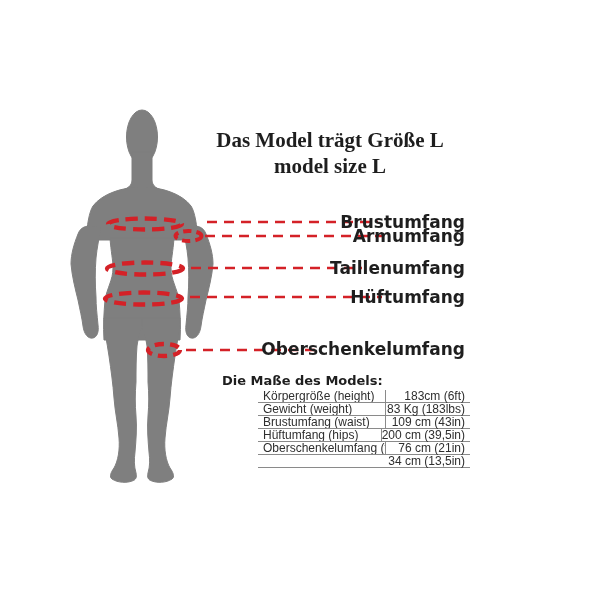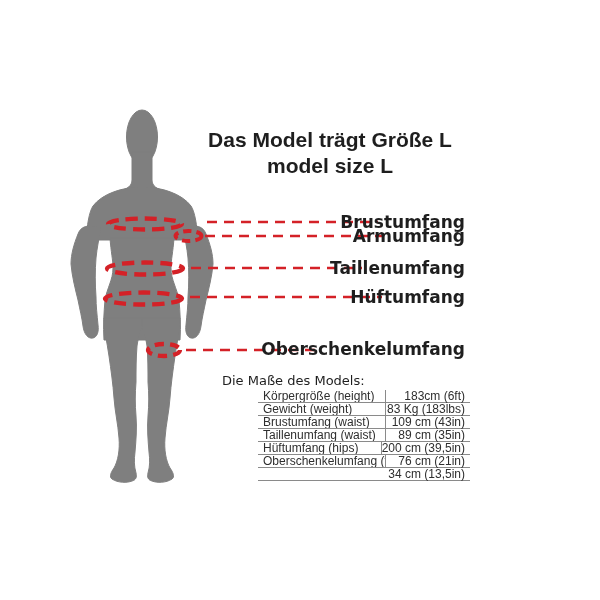--- a/index.html
+++ b/index.html
@@ -26,21 +26,21 @@
   .sil { fill: var(--silhouette); stroke: var(--silhouette); stroke-width: 1; stroke-linejoin: round; }
   .ring { fill: none; stroke: var(--accent); }
   .leader { stroke: var(--accent); stroke-width: 2.7; fill: none; }
 
   .title {
     position: absolute;
     top: 127px;
     left: 170px;
     width: 320px;
     text-align: center;
-    font-family: Liberation Sans, sans-serif;
+    font-family: Liberation Serif, serif;
     font-weight: 700;
     font-size: 21px;
     line-height: 26px;
     color: var(--text);
     white-space: nowrap;
   }
 
   .measure-label {
     position: absolute;
     right: 135px;
@@ -56,21 +56,21 @@
   .lbl-arm   { top: 229px; }
   .lbl-waist { top: 261px; }
   .lbl-hips  { top: 290px; }
   .lbl-thigh { top: 342px; }
 
   .table-heading {
     position: absolute;
     top: 373px;
     left: 222px;
     font-family: "DejaVu Sans", "Liberation Sans", sans-serif;
-    font-weight: 400;
+    font-weight: 700;
     font-size: 13px;
     color: var(--text);
     white-space: nowrap;
   }
   .m-table {
     position: absolute;
     top: 390px;
     left: 258px;
     width: 212px;
     font-size: 12px;
@@ -155,24 +155,20 @@
     </div>
     <div class="m-row">
       <div class="m-cell-label">Gewicht (weight)</div>
       <div class="m-cell-value">83 Kg (183lbs)</div>
     </div>
     <div class="m-row">
       <div class="m-cell-label">Brustumfang (waist)</div>
       <div class="m-cell-value">109 cm (43in)</div>
     </div>
     <div class="m-row">
-      <div class="m-cell-label">Taillenumfang (waist)</div>
-      <div class="m-cell-value">89 cm (35in)</div>
-    </div>
-    <div class="m-row">
       <div class="m-cell-label">Hüftumfang (hips)</div>
       <div class="m-cell-value">200 cm (39,5in)</div>
     </div>
     <div class="m-row">
       <div class="m-cell-label">Oberschenkelumfang (thigh)</div>
       <div class="m-cell-value">76 cm (21in)</div>
     </div>
     <div class="m-row">
       <div class="m-cell-value">34 cm (13,5in)</div>
     </div>

